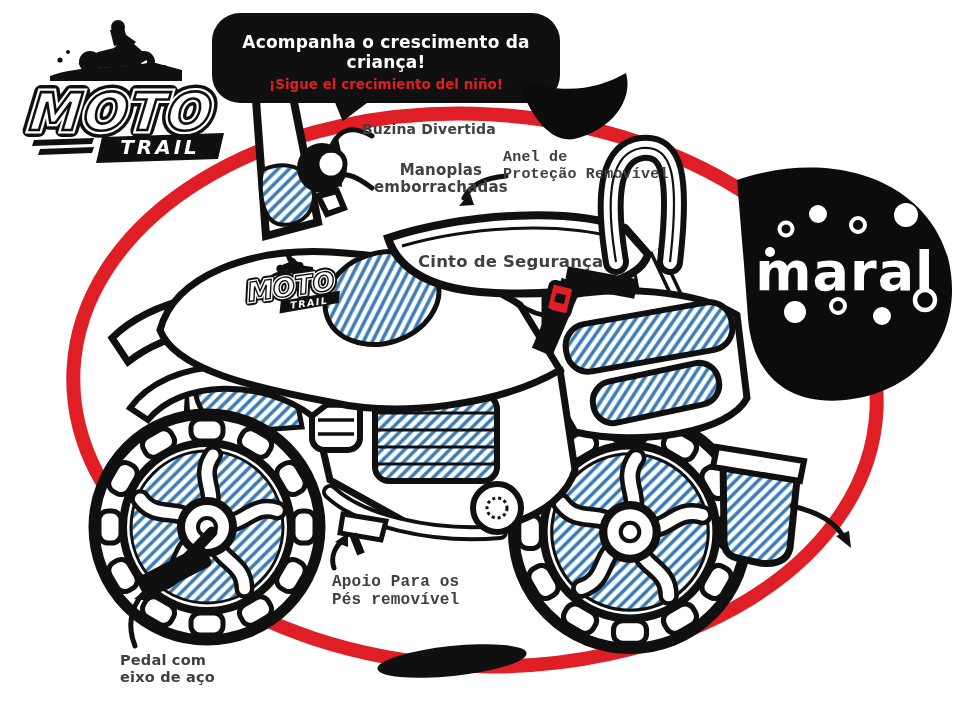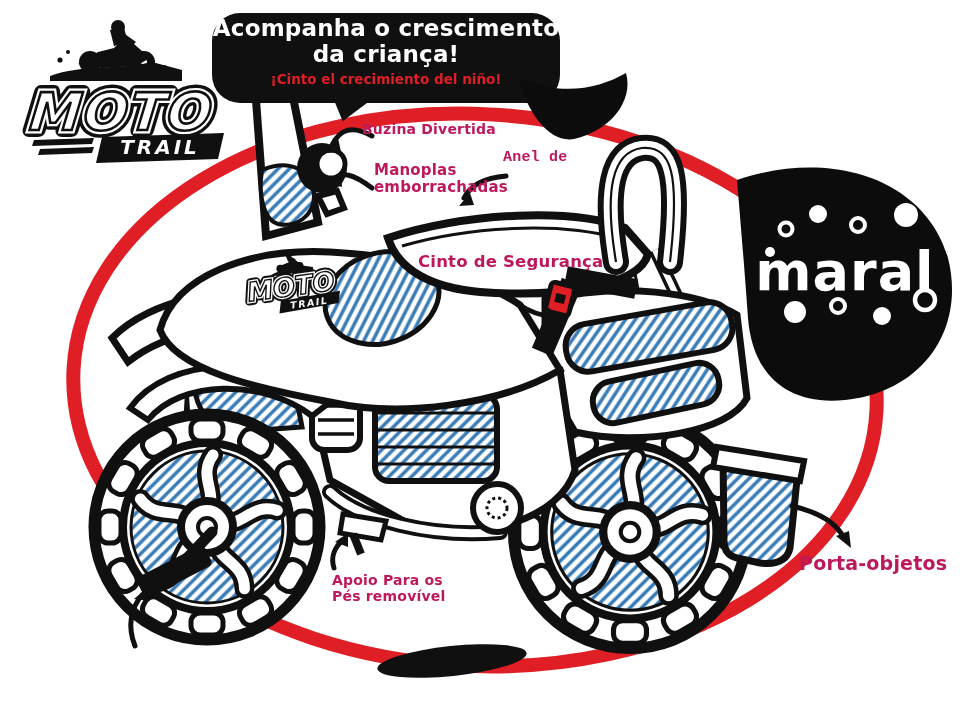--- a/index.html
+++ b/index.html
@@ -3,36 +3,36 @@
 <meta charset="utf-8">
 <style>
   :root { --red:#e01e25; --blue:#3579b5; --ink:#101010; }
   html,body { margin:0; padding:0; background:#fff; }
   .stage { position:relative; width:960px; height:720px; background:#fff; overflow:hidden;
            font-family:"DejaVu Sans", sans-serif; }
   .stage svg.main { position:absolute; left:0; top:0; }
   
   .bubble { position:absolute; left:212px; top:13px; width:348px; height:90px;
             background:var(--ink); border-radius:28px; text-align:center; color:#fff; z-index:6; }
-  .bubble-title { font-size:23px; font-weight:bold; padding-top:2px; letter-spacing:.2px; }
+  .bubble-title { font-size:17px; font-weight:bold; padding-top:19px; letter-spacing:.2px; }
   .bubble-sub { font-size:13.5px; color:var(--red); font-weight:bold; margin-top:4px; }
   .bubble-tail-small { position:absolute; left:118px; bottom:-19px; width:0; height:0;
             border-left:14px solid transparent; border-right:28px solid transparent;
             border-top:26px solid var(--ink); transform:rotate(6deg); }
   .bubble-tail-big { position:absolute; left:298px; top:58px; width:130px; height:86px; }
   
   .logo { position:absolute; left:4px; top:18px; width:232px; height:152px; z-index:6; }
   
-  .label { position:absolute; font-weight:bold; color:#be185d; line-height:1.14;
+  .label { position:absolute; font-weight:bold; color:#404040; line-height:1.14;
            letter-spacing:.2px; z-index:7; white-space:nowrap; }
   .lab-buzina { left:362px; top:122px; font-size:14px; }
-  .lab-manoplas { left:374px; top:162px; font-size:15px; }
+  .lab-manoplas { left:374px; top:162px; font-size:15px;text-align:center; }
   .lab-anel { left:503px; top:149px; font-size:15px;font-family:Liberation Mono, monospace; }
   .lab-cinto { left:418px; top:253px; font-size:16.5px; width:150px; text-align:right; }
-  .lab-apoio { left:332px; top:573px; font-size:14px; }
+  .lab-apoio { left:332px; top:573px; font-size:16px;font-family:Liberation Mono, monospace; }
   .lab-pedal { left:120px; top:652px; font-size:14.5px; }
   .lab-porta { left:799px; top:552px; font-size:19px; line-height:1.25; }
 </style>
 </head>
 <body>
 
 <div class="stage">
 
   <svg class="main" width="960" height="720" viewBox="0 0 960 720">
     <defs>
@@ -306,41 +306,45 @@
     <g>
       <path d="M 30,122 L 90,120 L 88,126 L 28,128 Z" fill="#101010"></path>
       <path d="M 36,131 L 90,129 L 88,135 L 34,137 Z" fill="#101010"></path>
       <path d="M 98,119 L 220,115 L 214,141 L 92,145 Z" fill="#101010"></path>
       <text x="156" y="136" text-anchor="middle" font-family="DejaVu Sans, sans-serif" font-style="italic" font-weight="bold" font-size="20" fill="#fff" letter-spacing="3">TRAIL</text>
     </g>
   </svg>
 
   <div class="bubble">
     <div class="bubble-title">Acompanha o crescimento da criança!</div>
-    <div class="bubble-sub">¡Cinto el crecimiento del niño!</div>
+    <div class="bubble-sub">¡Sigue el crecimiento del niño!</div>
     <div class="bubble-tail-small"></div>
     <svg class="bubble-tail-big" viewBox="0 0 130 86">
       <path d="M 8,6 C 50,26 88,18 116,2 C 124,30 100,60 64,68 C 40,72 18,44 8,6 Z" fill="#0c0c0c"></path>
     </svg>
   </div>
 
   <div class="label lab-buzina">
     <div>Buzina Divertida</div>
   </div>
   <div class="label lab-manoplas">
     <div>Manoplas</div>
     <div>emborrachadas</div>
   </div>
   <div class="label lab-anel">
     <div>Anel de</div>
+    <div>Proteção Removível</div>
   </div>
   <div class="label lab-cinto">
     <div>Cinto de Segurança</div>
   </div>
   <div class="label lab-apoio">
     <div>Apoio Para os</div>
     <div>Pés removível</div>
   </div>
+  <div class="label lab-pedal">
+    <div>Pedal com</div>
+    <div>eixo de aço</div>
+  </div>
   <div class="label lab-porta">
-    <div>Porta-objetos</div>
   </div>
 
 </div>
 
 </body></html>

